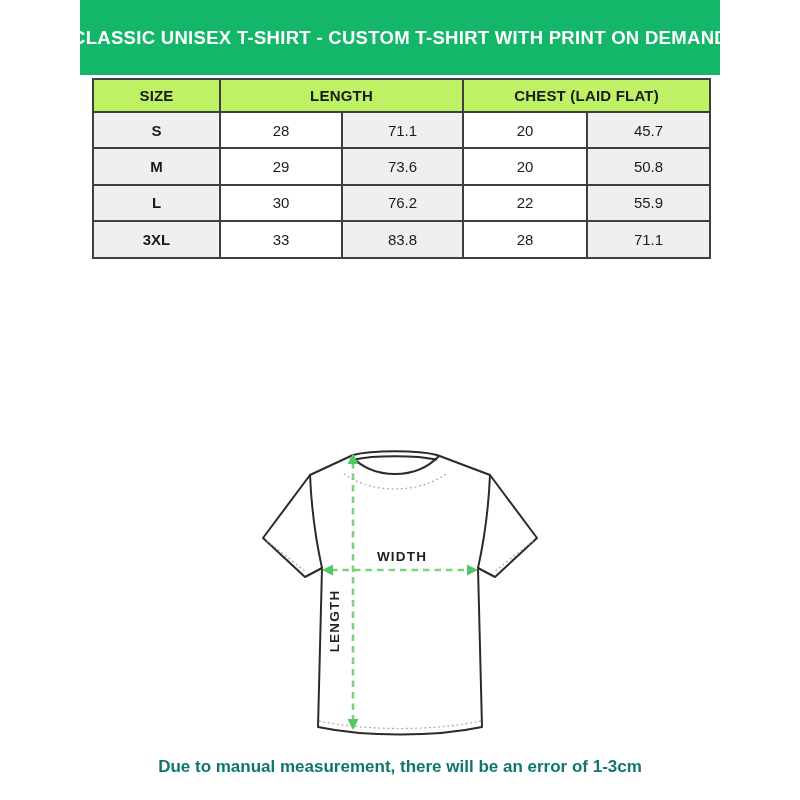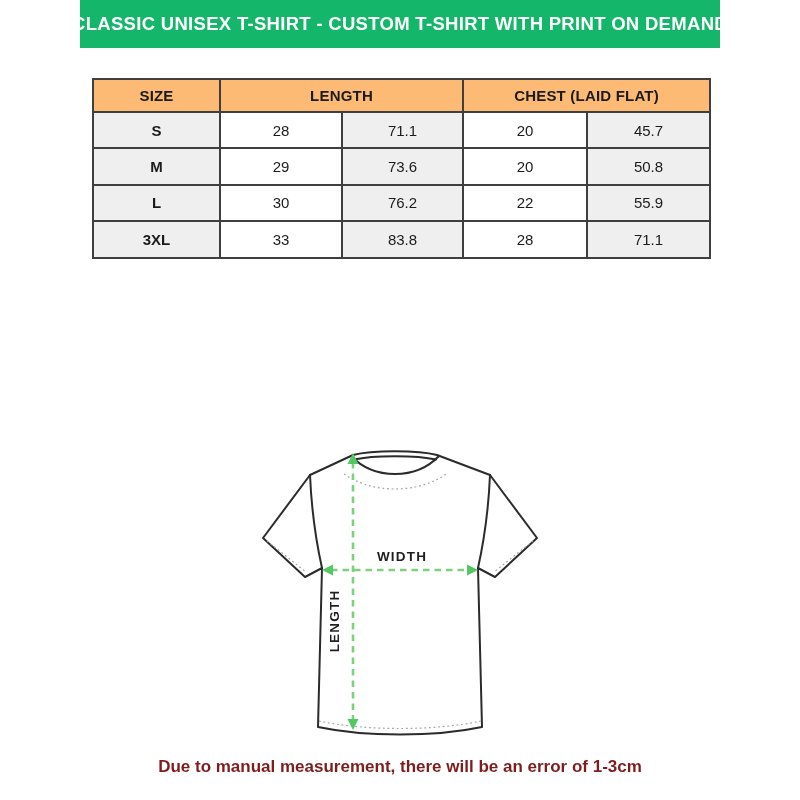--- a/index.html
+++ b/index.html
@@ -1,48 +1,48 @@
 <!DOCTYPE html>
 <html><head>
 <meta charset="utf-8">
 <style>
   html,body{margin:0;padding:0;background:#ffffff;}
   body{width:800px;height:800px;position:relative;font-family:"Liberation Sans",sans-serif;
        -webkit-font-smoothing:antialiased;}
   .canvas{position:absolute;inset:0;width:800px;height:800px;background:#ffffff;overflow:hidden;}
 
   
-  .banner{position:absolute;left:80px;top:0;width:640px;height:48px;background:#14b669;
+  .banner{position:absolute;left:80px;top:0;width:640px;height:75px;background:#14b669;
           display:flex;align-items:center;justify-content:center;}
   .banner span{color:#ffffff;font-weight:700;font-size:18.5px;letter-spacing:.3px;white-space:nowrap;}
 
   
   table.size-table{position:absolute;left:92px;top:78px;width:617px;border-collapse:collapse;
                    table-layout:fixed;}
   .size-table th,.size-table td{border:2px solid #3f3f3f;text-align:center;vertical-align:middle;
                    color:#1b1b1b;padding:0;}
-  .size-table th{height:31px;font-size:15px;font-weight:700;background:#fdba74;letter-spacing:.2px;}
+  .size-table th{height:31px;font-size:15px;font-weight:700;background:#bef264;letter-spacing:.2px;}
   .size-table td{height:34.4px;font-size:15px;font-weight:400;background:#ffffff;}
   .size-table td.shade{background:#f0efef;}
   .size-table td.size-col{font-weight:700;}
 
   
   .diagram{position:absolute;left:250px;top:430px;width:300px;height:315px;}
   .diagram svg{display:block;width:300px;height:315px;}
   .shirt-line{fill:#ffffff;stroke:#2b2b2b;stroke-width:2;stroke-linejoin:round;}
   .shirt-open{fill:none;stroke:#2b2b2b;stroke-width:2;stroke-linecap:round;}
   .stitch{fill:none;stroke:#a2a2a2;stroke-width:1.2;stroke-dasharray:1.8 2.8;}
   .arrow-dash{fill:none;stroke:#7cd17c;stroke-width:2.6;stroke-dasharray:6.5 5;}
   .arrow-head{fill:#53c665;stroke:none;}
   .dim-label{fill:#1f1f1f;font-family:"Liberation Sans",sans-serif;font-size:13.5px;
              font-weight:700;letter-spacing:1.2px;}
 
   
   .note{position:absolute;left:0;top:757px;width:800px;text-align:center;
-        color:#7f1d1d;font-size:17px;font-weight:700;}
+        color:#0f766e;font-size:17px;font-weight:700;}
 </style>
 </head>
 <body>
 
 <div class="canvas">
 
   <header class="banner">
     <span>CLASSIC UNISEX T-SHIRT - CUSTOM T-SHIRT WITH PRINT ON DEMAND</span>
   </header>
 

